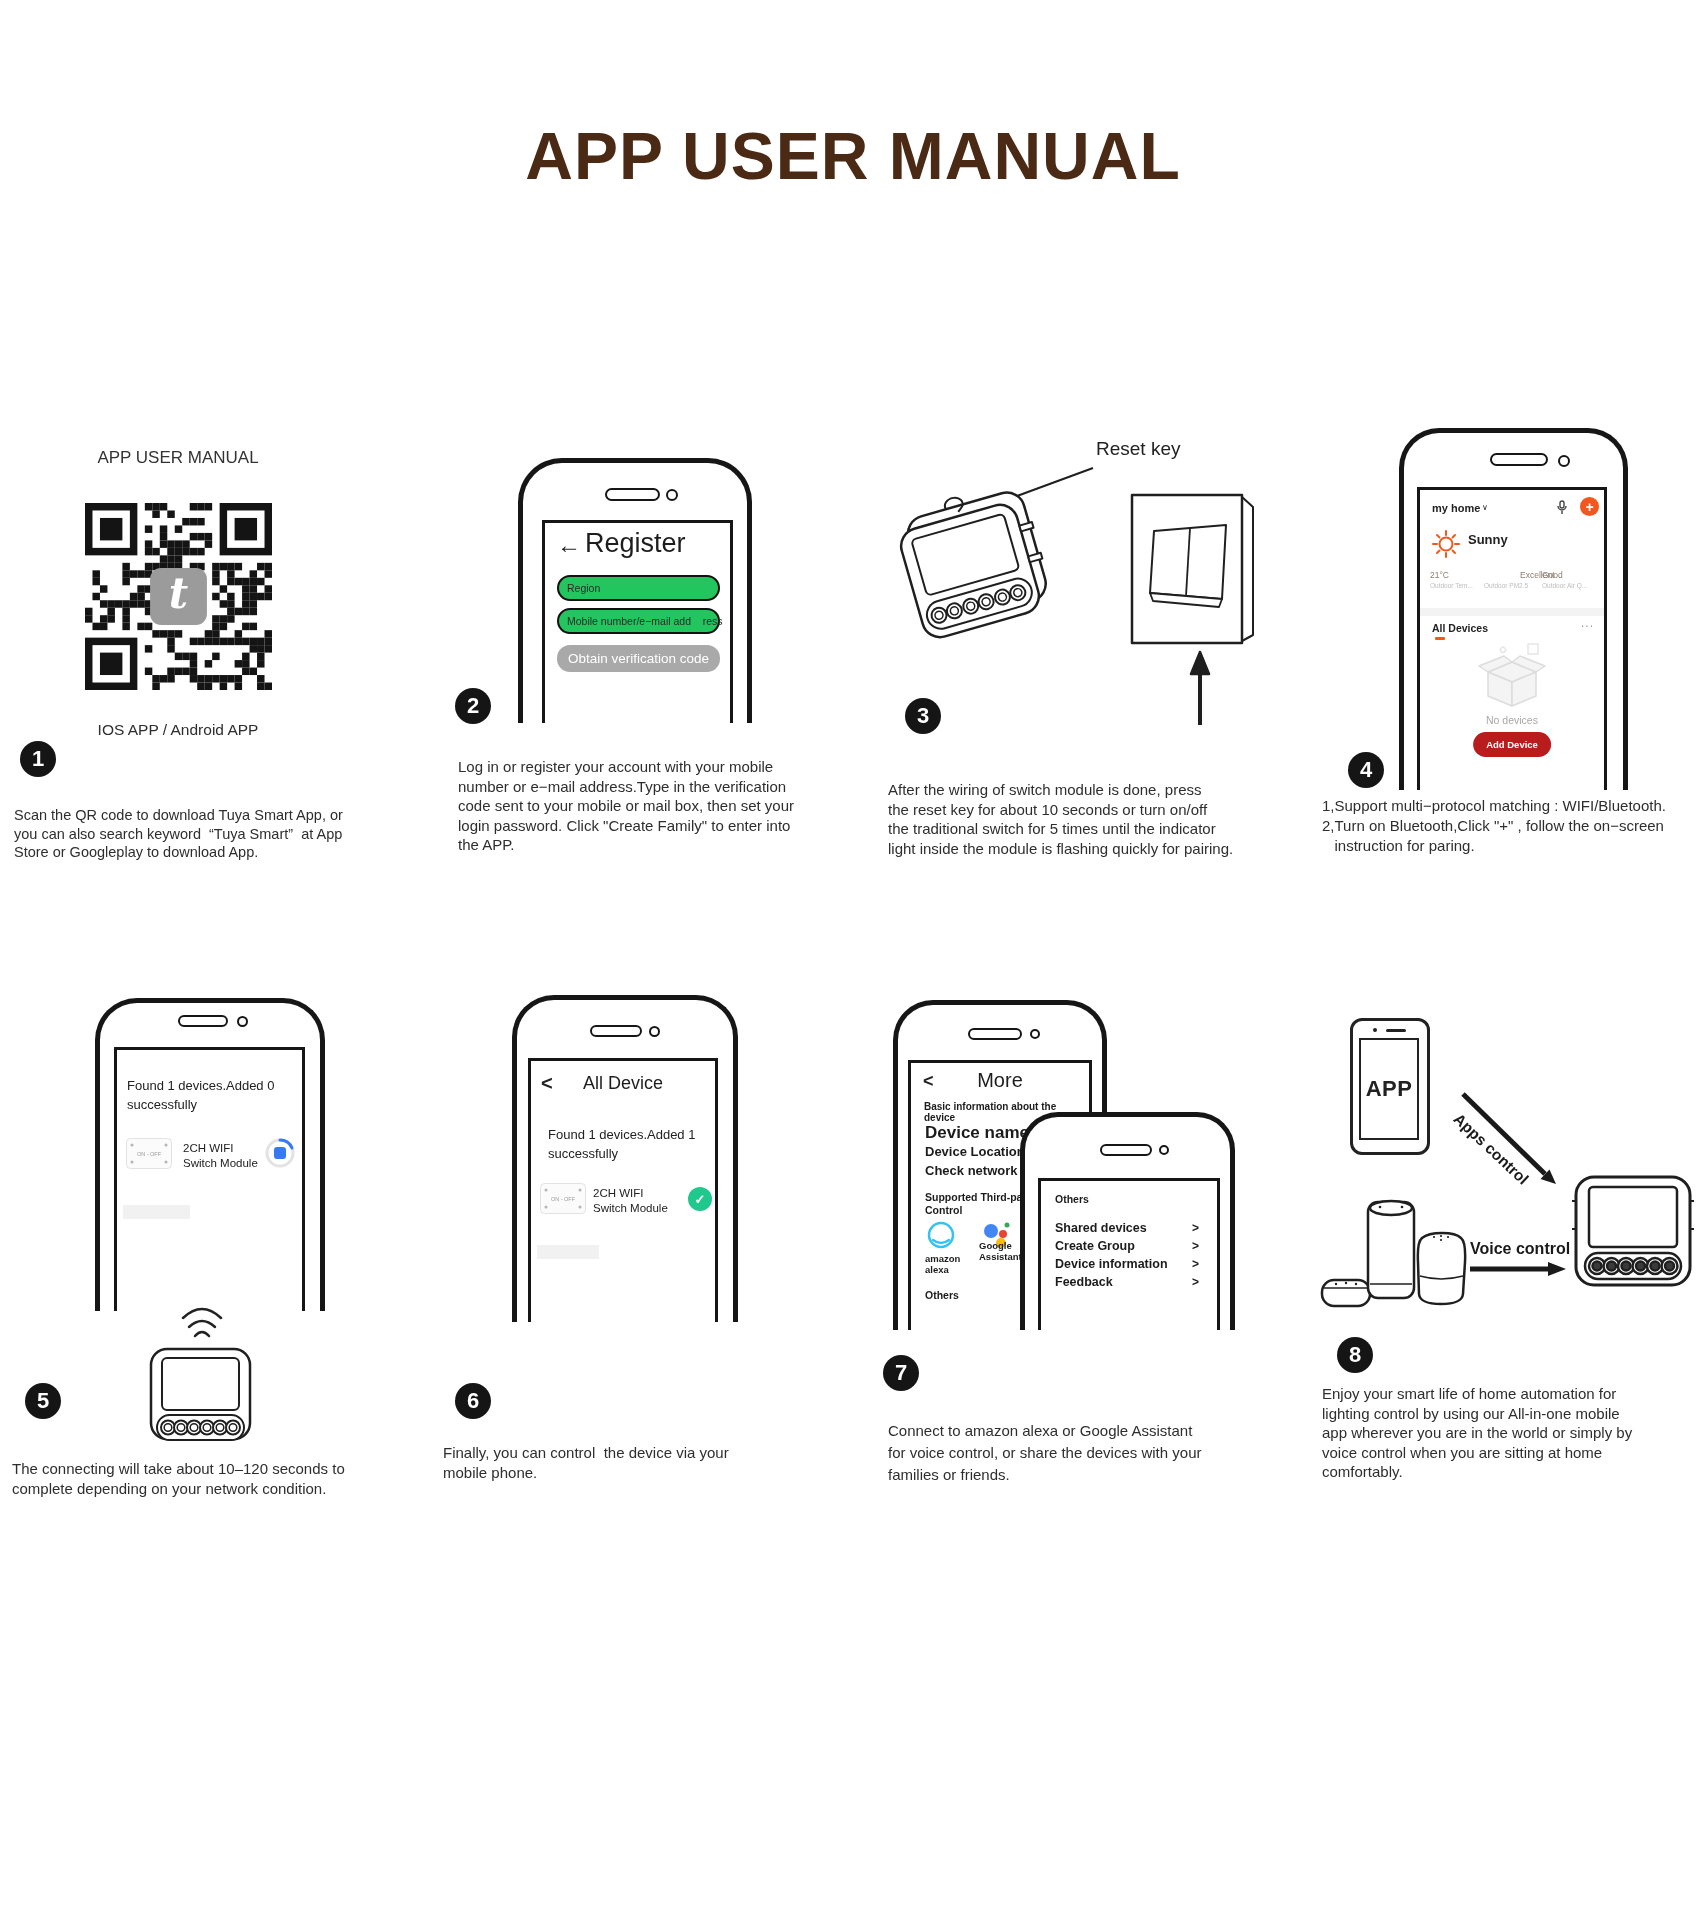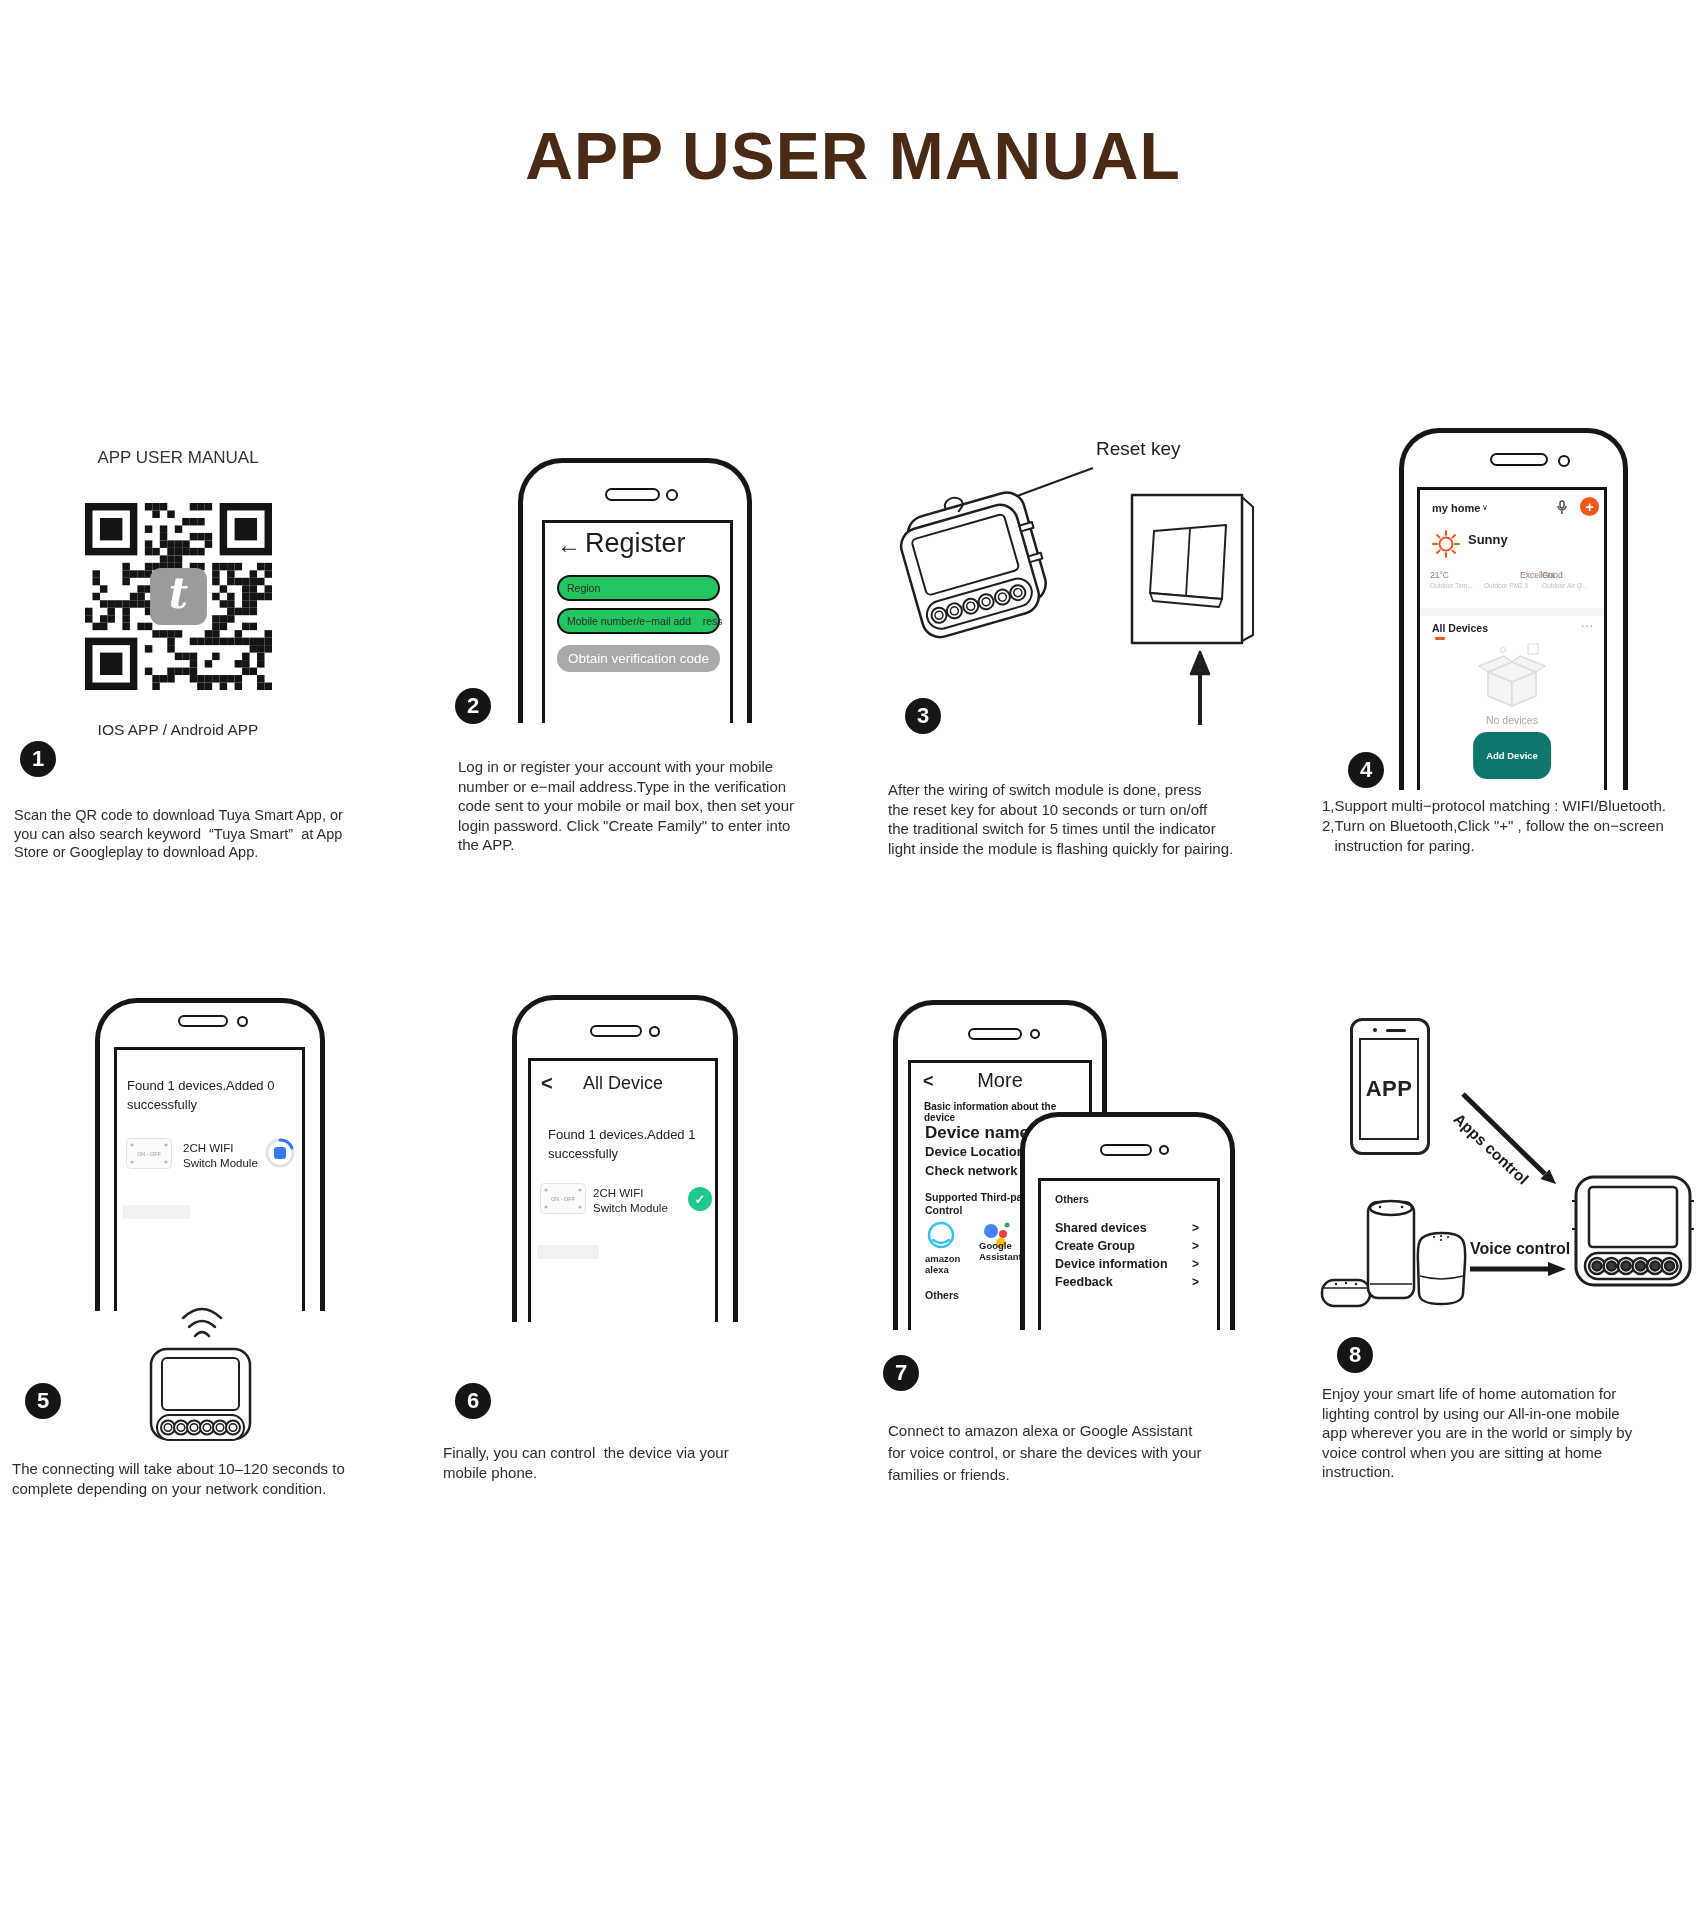--- a/index.html
+++ b/index.html
@@ -356,22 +356,22 @@
     <svg class="abs" style="left:56px;top:26px;" width="72" height="70" viewBox="0 0 72 70" stroke="#dcdcdc" stroke-width="1.5" fill="#f4f4f4" stroke-linejoin="round">
       <rect x="52" y="2" width="10" height="10" fill="none" stroke="#e6e6e6"></rect>
       <path d="M24 8 q3 -6 6 0 q-3 5 -6 0" fill="none" stroke="#e6e6e6"></path>
       <path d="M12 30 L36 20 L60 30 L36 40 Z"></path>
       <path d="M12 30 L3 24 L28 14 L36 20 Z"></path>
       <path d="M60 30 L69 24 L44 14 L36 20 Z"></path>
       <path d="M12 30 L12 54 L36 64 L36 40 Z"></path>
       <path d="M60 30 L60 54 L36 64 L36 40 Z"></path>
     </svg>
     <div class="abs" style="left:0;top:98px;width:100%;text-align:center;font-size:10.5px;color:#a8a8a8;">No devices</div>
-    <div class="abs" style="left:50%;top:116px;transform:translateX(-50%);background:#0f766e;color:#fff;
-                font-size:9.5px;font-weight:bold;padding:18px 13px;border-radius:14px;">Add Device</div>
+    <div class="abs" style="left:50%;top:116px;transform:translateX(-50%);background:#b91c1c;color:#fff;
+                font-size:9.5px;font-weight:bold;padding:7px 13px;border-radius:14px;">Add Device</div>
   </div>
 </div>
 
 <div class="stepnum" style="left:1348px;top:752px;">4</div>
 
 <div class="abs" style="left:1322px;top:796px;">
   <div class="p" style="line-height:20px;">1,Support multi−protocol matching : WIFI/Bluetooth.</div>
   <div class="p" style="line-height:20px;">2,Turn on Bluetooth,Click "+" , follow the on−screen</div>
   <div class="p" style="line-height:20px;">   instruction for paring.</div>
 </div>
@@ -600,14 +600,14 @@
   <line x1="118" y1="56" x2="122" y2="56" stroke-width="2"></line>
 </svg>
 
 <div class="stepnum" style="left:1337px;top:1337px;">8</div>
 
 <div class="abs" style="left:1322px;top:1384px;">
   <div class="p">Enjoy your smart life of home automation for</div>
   <div class="p">lighting control by using our All-in-one mobile</div>
   <div class="p">app wherever you are in the world or simply by</div>
   <div class="p">voice control when you are sitting at home</div>
-  <div class="p">instruction.</div>
+  <div class="p">comfortably.</div>
 </div>
 
 </body></html>

